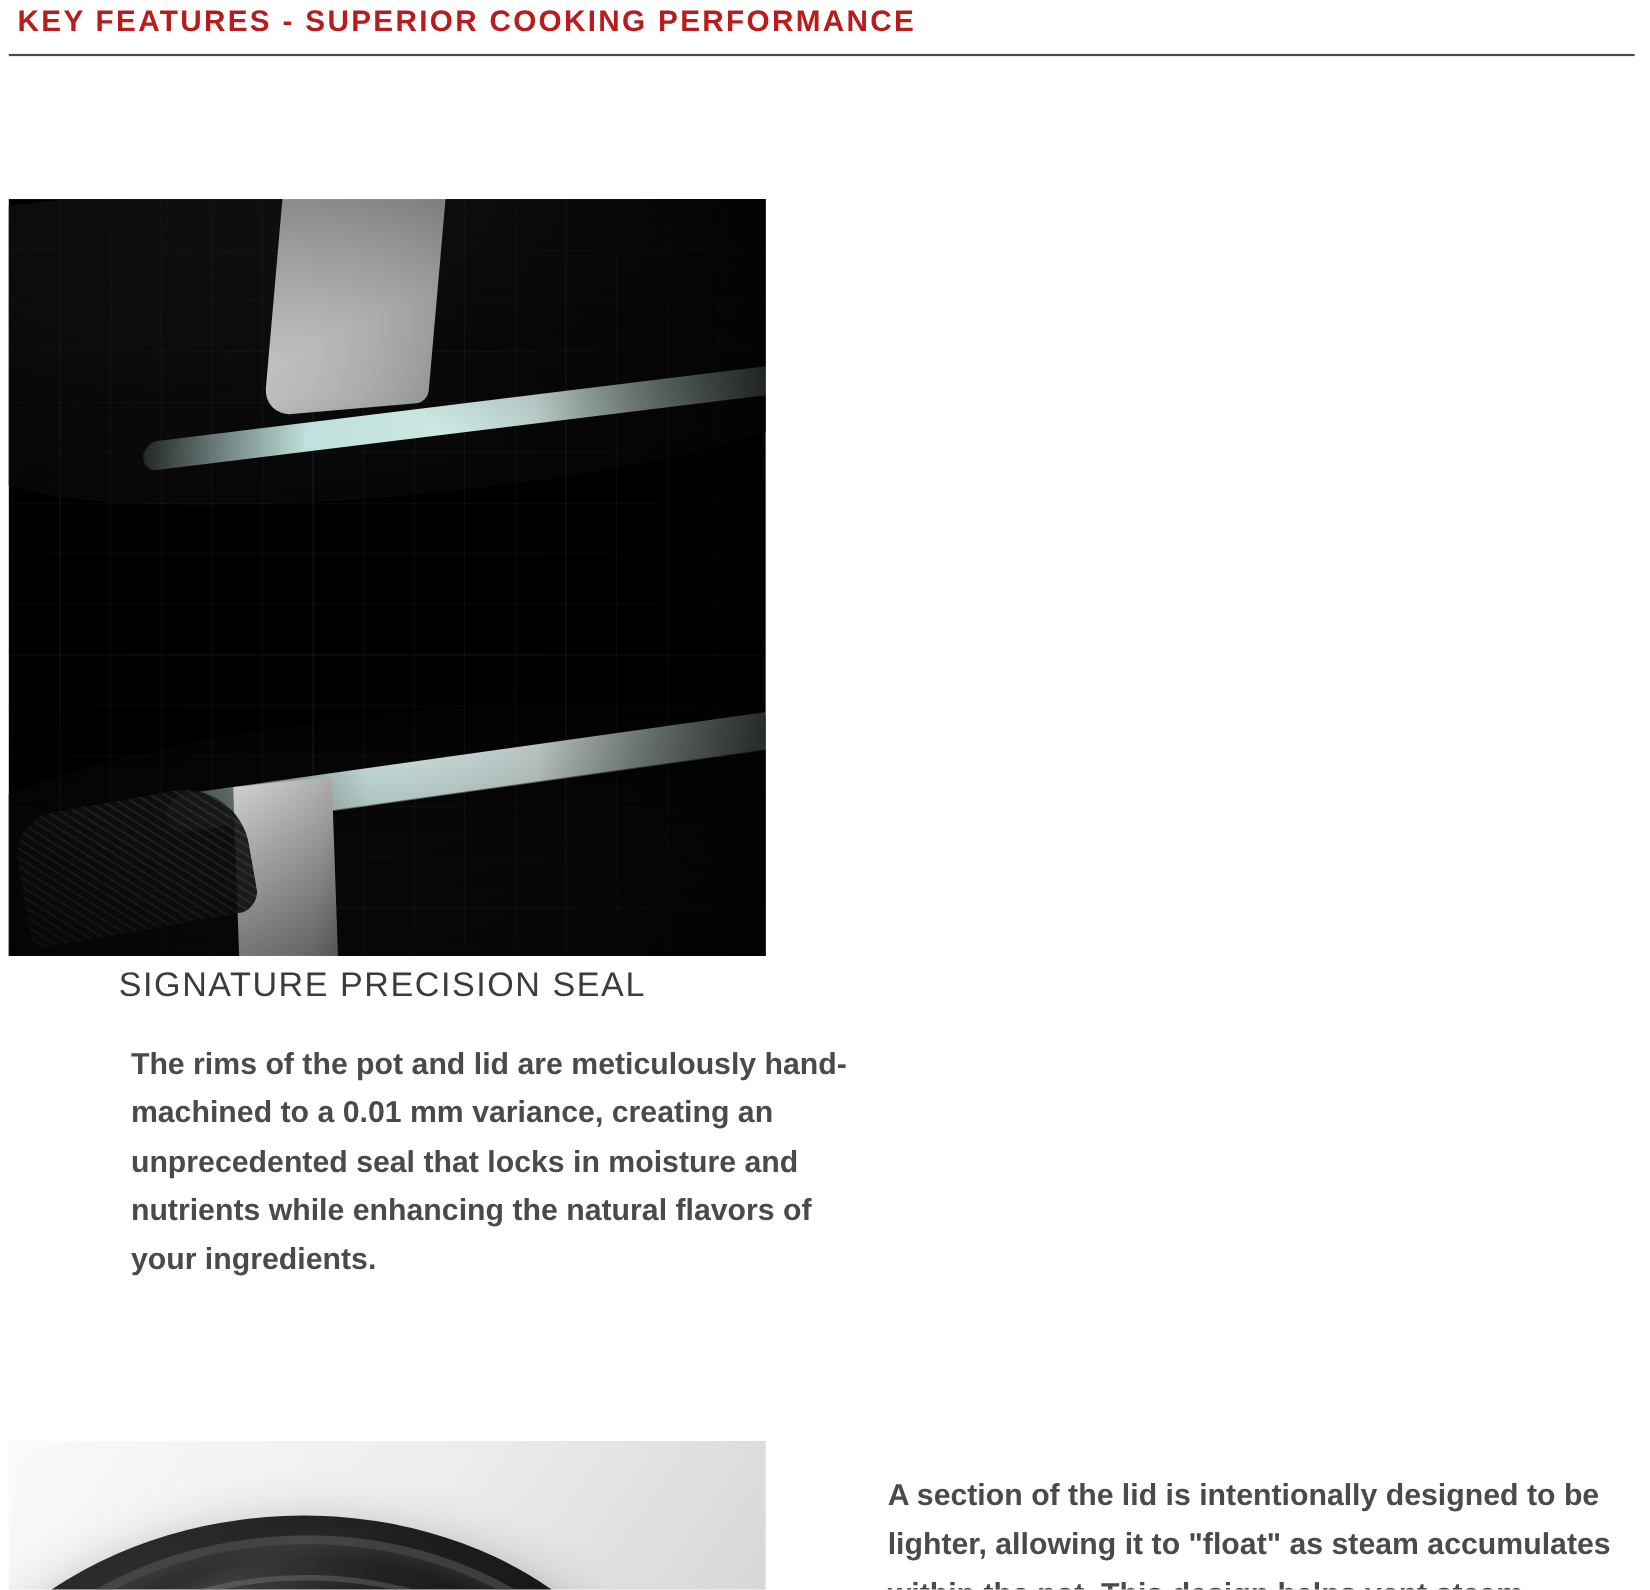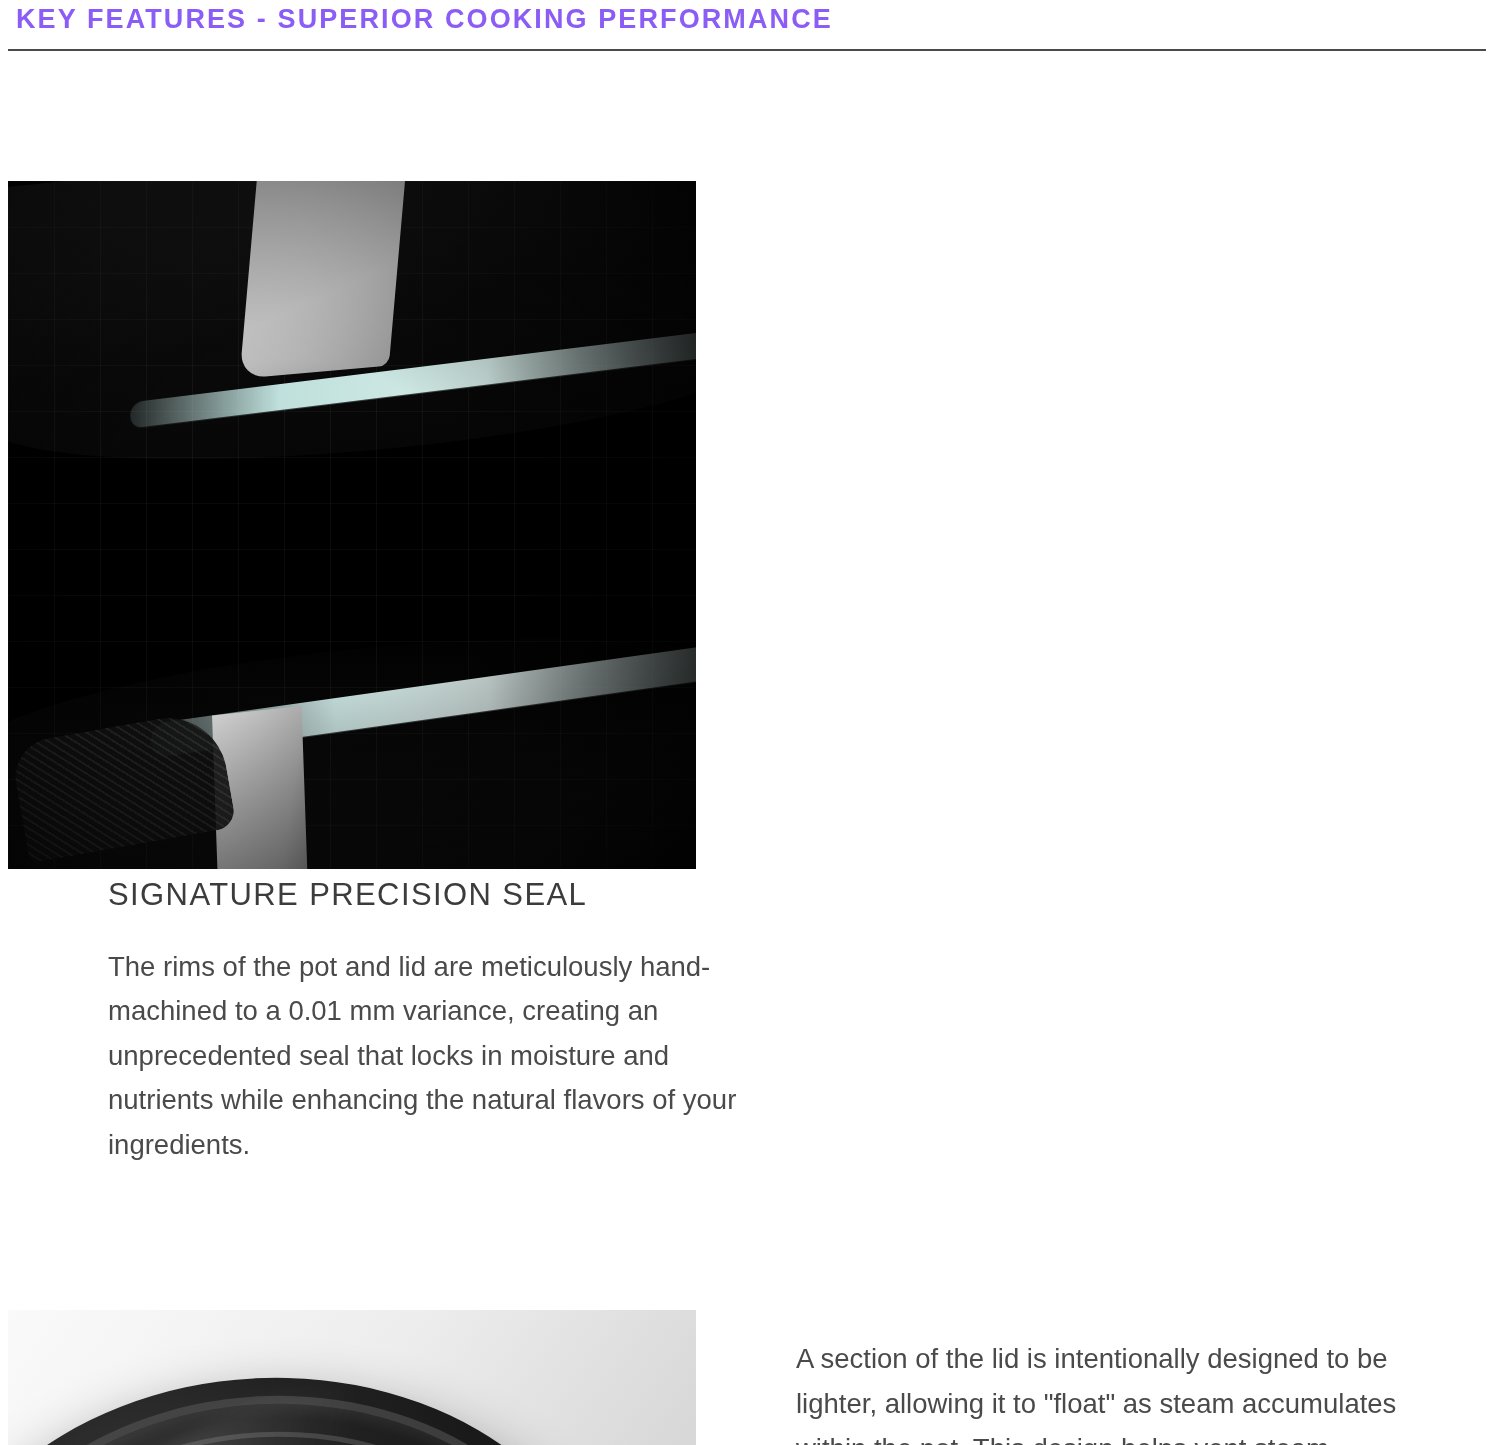--- a/index.html
+++ b/index.html
@@ -26,21 +26,21 @@
   
   .header {
     padding: 4px 0 14px 8px;
     border-bottom: 2px solid #4a4a4a;
     margin: 0 14px 0 8px;
   }
   .header-title {
     font-size: 27px;
     letter-spacing: 2.1px;
     font-weight: 600;
-    color: #8b5cf6;
+    color: #b91c1c;
     text-transform: uppercase;
     line-height: 1.15;
     white-space: nowrap;
   }
 
   
   .features {
     padding: 0 14px 0 8px;
   }
   .feature-row {
@@ -72,21 +72,22 @@
     text-transform: uppercase;
     margin: 8px 0 32px 0;
     line-height: 1.15;
     white-space: nowrap;
   }
   .feature-body {
     font-size: 27.5px;
     line-height: 1.62;
     color: #4a4a4a;
     max-width: 670px;
-    font-weight: 400;
+    font-weight: 700;
+    margin-left: 11px;
   }
 
   
   .img-seal {
     background: #000000;
   }
   .img-seal .grid {
     position: absolute;
     inset: 0;
     background-image:

